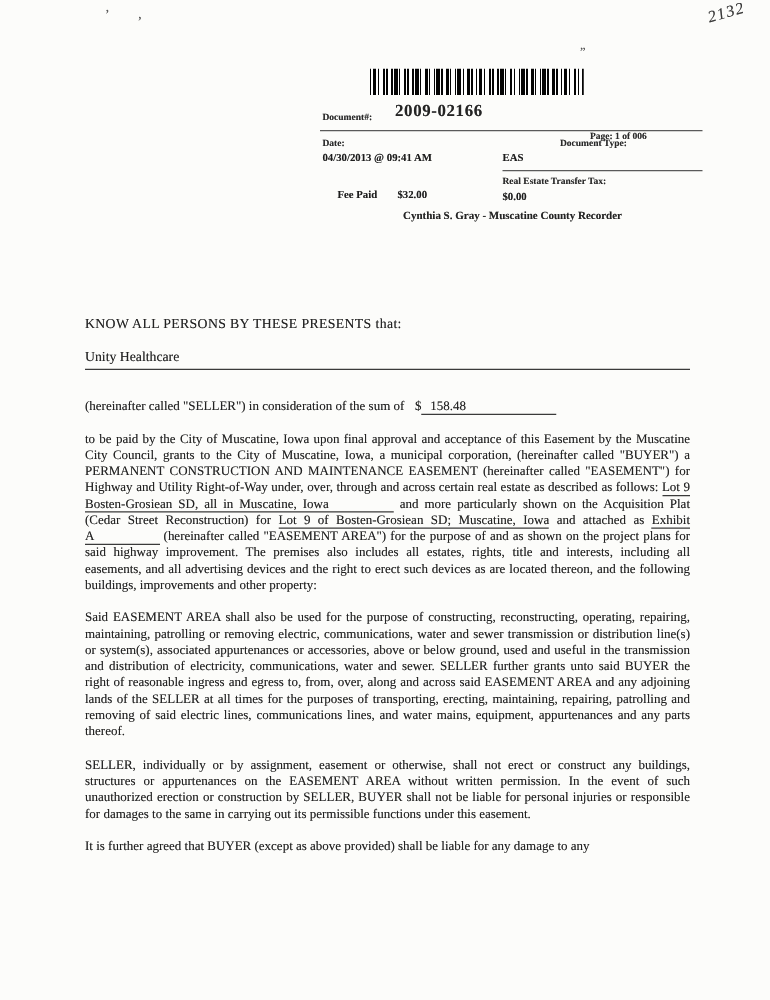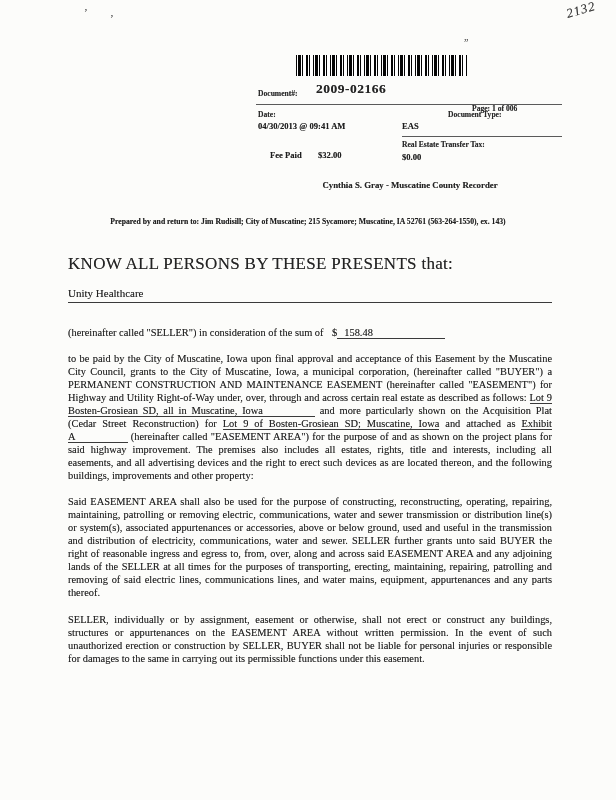--- a/index.html
+++ b/index.html
@@ -34,21 +34,21 @@
   }
   .doc-title{
     position:absolute;top:231px;left:0;width:100%;text-align:center;
     font-size:11.5px;font-weight:bold;letter-spacing:.3px;color:#111;
   }
   .body-col{
     position:absolute;left:68px;top:253px;width:484px;
     font-size:10.4px;line-height:1.25;text-align:justify;color:#232323;
   }
   .body-col p{margin:0 0 13px 0;}
-  .opening{font-size:17px;letter-spacing:.3px;text-align:left;margin:0;}
+  .opening{font-size:11px;letter-spacing:.3px;text-align:left;margin:0;}
   .seller-line{
     border-bottom:1px solid #3a3a3a;padding-bottom:1px;margin-bottom:23px;
     font-size:11px;text-align:left;
   }
   .consideration{text-align:left;margin-bottom:13px;}
   .u{border-bottom:1px solid #3a3a3a;}
   .u-ext{padding-right:52px;}
   .amount{padding-left:7px;padding-right:72px;}
   .joined p{margin:0;}
   .joined{margin-bottom:14px;}
@@ -73,36 +73,36 @@
     <div class="rule" style="left:0;top:24px;width:306px;"></div>
     <span class="s-lbl" style="left:2px;top:30px;">Date:</span>
     <span class="s-lbl" style="left:146px;top:30px;padding-left:46px;">Document Type:</span>
     <span class="s-val" style="left:2px;top:41px;">04/30/2013 @ 09:41 AM</span>
     <span class="s-val" style="left:146px;top:41px;">EAS</span>
     <div class="rule" style="left:146px;top:56px;width:160px;"></div>
     <span class="s-lbl" style="left:146px;top:60px;">Real Estate Transfer Tax:</span>
     <span class="s-val" style="left:14px;top:70px;text-align:center;">Fee Paid</span>
     <span class="s-val" style="left:62px;top:70px;">$32.00</span>
     <span class="s-val" style="left:146px;top:72px;">$0.00</span>
-    <div class="rec-line" style="left:0;top:100px;">Cynthia S. Gray - Muscatine County Recorder</div>
+    <div class="rec-line" style="left:0;top:87px;">Cynthia S. Gray - Muscatine County Recorder</div>
   </div>
 
-  <div class="prepared">Prepared by and return to: Jim Rudisill; City of Muscatine; 215 Sycamore; Muscatine, IA 52761 (563-264-1550), ex. 143)</div>
 
 
   <div class="body-col">
     <p class="opening">KNOW ALL PERSONS BY THESE PRESENTS that:</p>
     <div class="seller-line">Unity Healthcare</div>
 
     <p class="consideration"><span>(hereinafter called "SELLER") in consideration of the sum of</span>
       <span style="margin-left:6px;">$</span><span class="u amount">158.48</span></p>
 
     <p><span>to be paid by the City of Muscatine, Iowa upon final approval and acceptance of this Easement by the Muscatine City Council, grants to the City of Muscatine, Iowa, a municipal corporation, (hereinafter called "BUYER") a PERMANENT CONSTRUCTION AND MAINTENANCE EASEMENT (hereinafter called "EASEMENT") for Highway and Utility Right-of-Way under, over, through and across certain real estate as described as follows: </span><span class="u u-ext">Lot 9 Bosten-Grosiean SD, all in Muscatine, Iowa</span><span> and more particularly shown on the Acquisition Plat (Cedar Street Reconstruction) for </span><span class="u">Lot 9 of Bosten-Grosiean SD; Muscatine, Iowa</span><span> and attached as </span><span class="u u-ext">Exhibit A</span><span> (hereinafter called "EASEMENT AREA") for the purpose of and as shown on the project plans for said highway improvement. The premises also includes all estates, rights, title and interests, including all easements, and all advertising devices and the right to erect such devices as are located thereon, and the following buildings, improvements and other property:</span></p>
 
     <div class="joined">
       <p>Said EASEMENT AREA shall also be used for the purpose of constructing, reconstructing, operating, repairing, maintaining, patrolling or removing electric, communications, water and sewer transmission or distribution line(s) or system(s), associated appurtenances or accessories, above or below ground, used and useful in the transmission and distribution of electricity, communications, water and sewer. SELLER further grants unto said BUYER the right of reasonable ingress and egress to, from, over, along and across said EASEMENT AREA and any adjoining lands of the SELLER at all times for the purposes of transporting, erecting, maintaining, repairing, patrolling and removing of said electric lines, communications lines, and water mains, equipment, appurtenances and any parts thereof.</p>
     </div>
 
     <p>SELLER, individually or by assignment, easement or otherwise, shall not erect or construct any buildings, structures or appurtenances on the EASEMENT AREA without written permission. In the event of such unauthorized erection or construction by SELLER, BUYER shall not be liable for personal injuries or responsible for damages to the same in carrying out its permissible functions under this easement.</p>
 
+    <p class="closing">It is further agreed that BUYER (except as above provided) shall be liable for any damage to any</p>
   </div>
 
 </div>
 
 </body></html>

